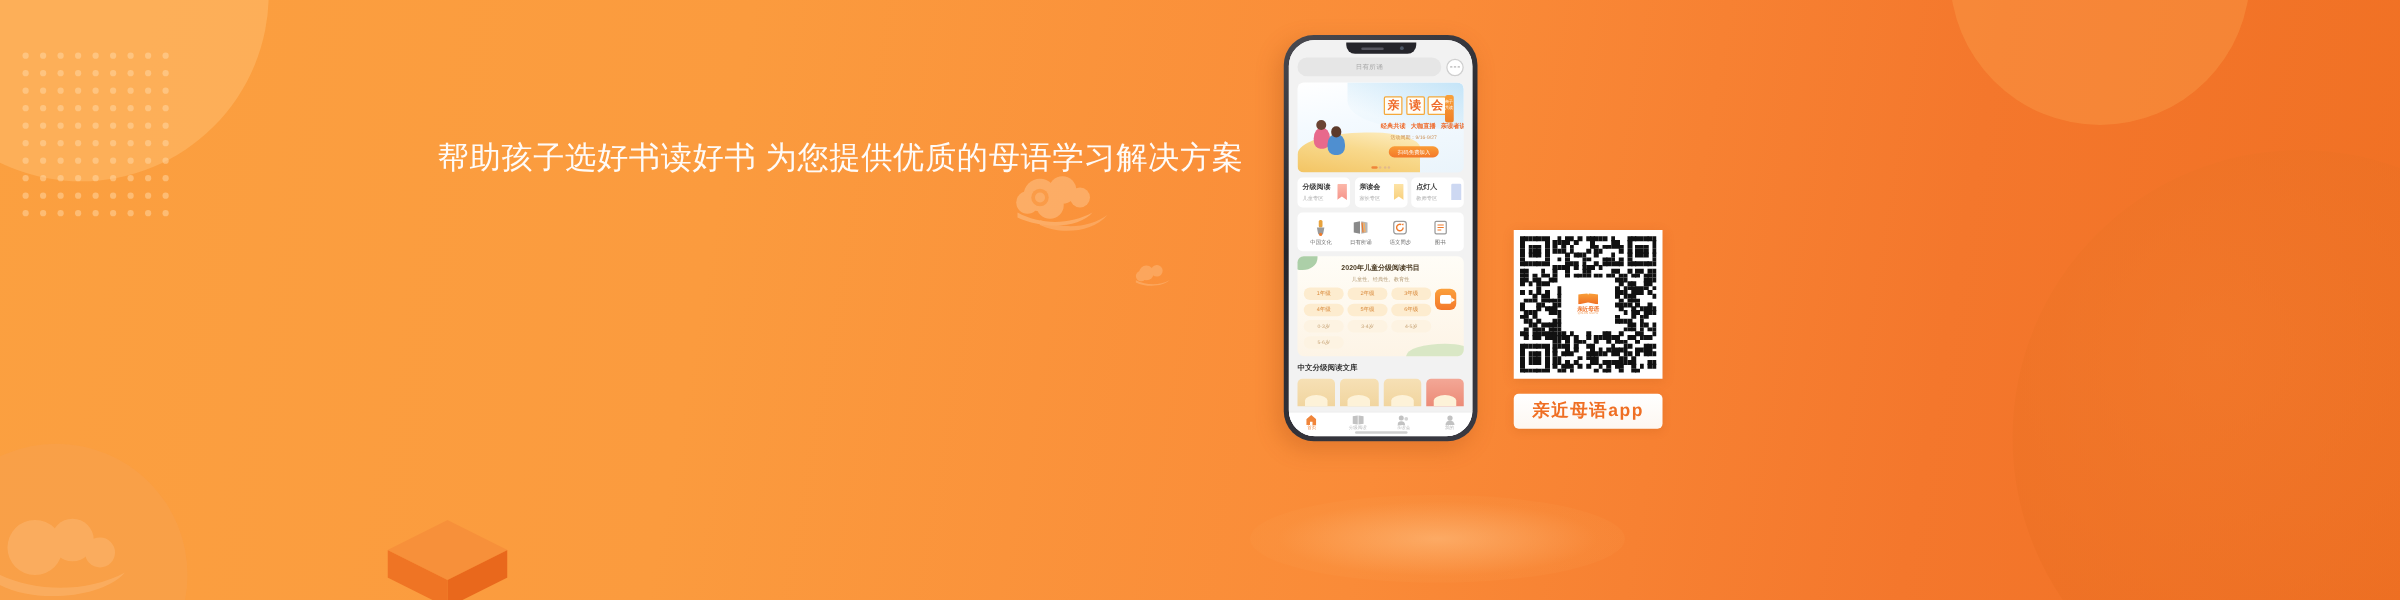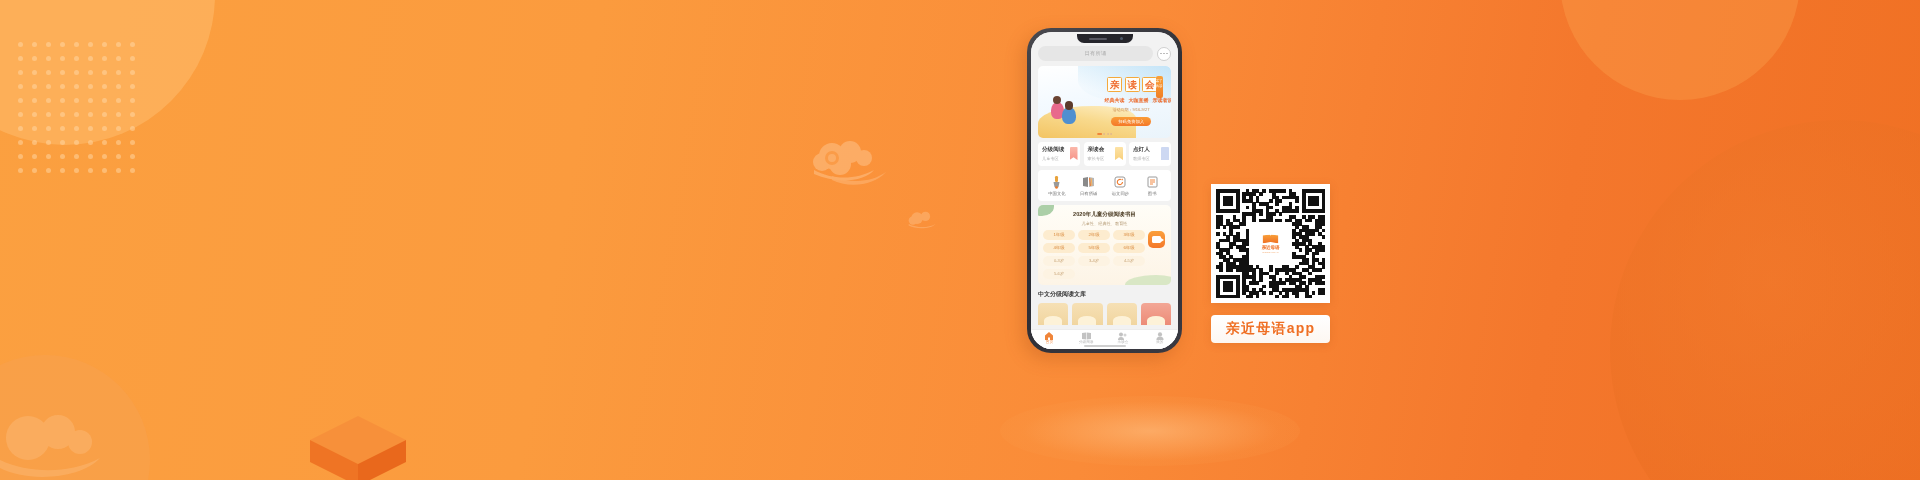--- a/index.html
+++ b/index.html
@@ -636,20 +636,21 @@
     <svg width="96" height="70" viewBox="0 0 96 70">
       <polygon points="48,0 96,24 48,48 0,24" fill="#f7903a"></polygon>
       <polygon points="0,24 48,48 48,70 0,46" fill="#ef7424"></polygon>
       <polygon points="96,24 48,48 48,70 96,46" fill="#e9681c"></polygon>
     </svg>
   </div>
 
   <div class="phone-shadow"></div>
 
   <div class="copy">
+    <div class="tagline">帮助孩子选好书读好书 为您提供优质的母语学习解决方案</div>
   </div>
 
   <div class="phone">
     <div class="phone-inner">
       <div class="notch"></div>
       <div class="scr">
 
         <div class="search-row">
           <div class="searchbar">
             <span>日有所诵</span>

